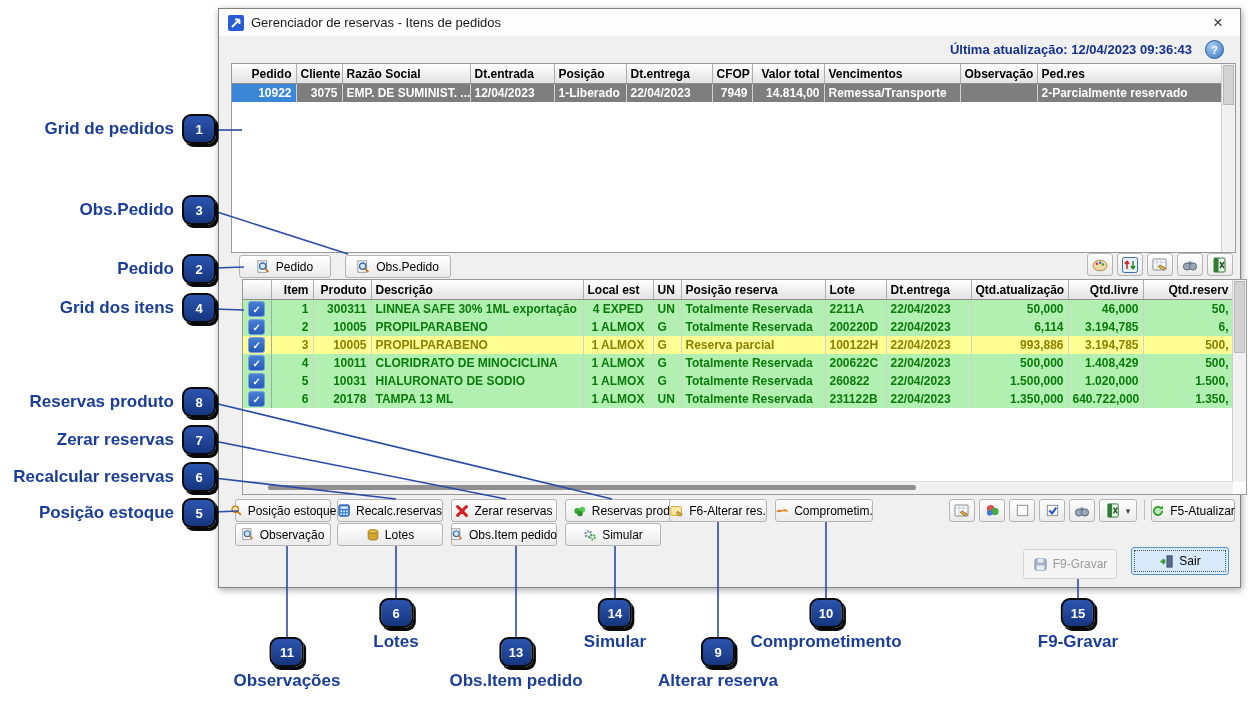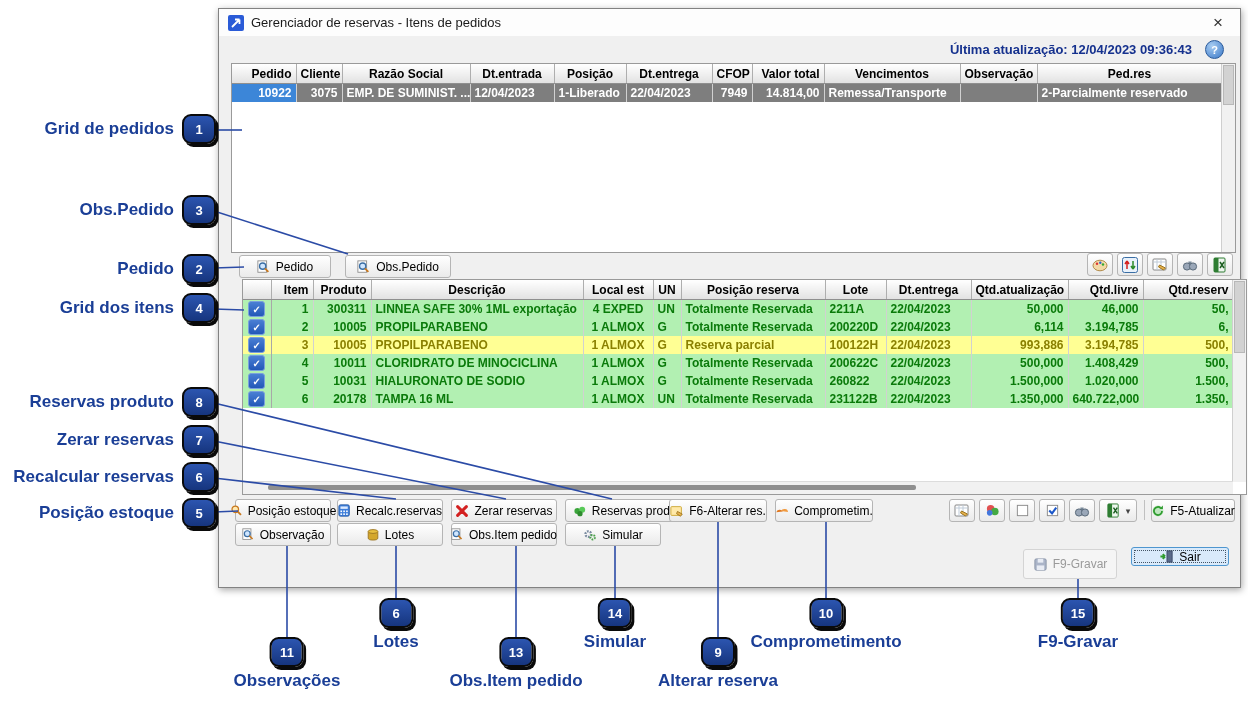--- a/index.html
+++ b/index.html
@@ -15,21 +15,21 @@
   .lastupd{position:absolute;top:33px;right:48px;font-size:13px;font-weight:bold;color:#15318e;}
   .helpico{position:absolute;top:31px;right:16px;width:17px;height:17px;border-radius:50%;
            background:radial-gradient(circle at 35% 30%,#a8cdf2,#3a78c8);color:#fff;font-size:11px;
            font-weight:bold;display:flex;align-items:center;justify-content:center;border:1px solid #2a5a9a;}
   
   .grid{position:absolute;background:#fff;border:1px solid #9a9a9a;overflow:hidden;}
   .grid1{left:12px;top:54px;width:1003px;height:188px;}
   .grid2{left:23px;top:270px;width:1003px;height:214px;}
   table{border-collapse:collapse;table-layout:fixed;width:990px;}
   th{background:linear-gradient(#ffffff,#e2e2e2);font-size:12px;font-weight:bold;color:#000;
-     padding:2px 4px;border-right:1px solid #aeaeae;border-bottom:1px solid #8f8f8f;text-align:center;
+     padding:2px 4px;border-right:1px solid #aeaeae;border-bottom:1px solid #8f8f8f;text-align:left;
      height:15px;overflow:hidden;white-space:nowrap;}
   td{font-size:12px;font-weight:bold;padding:1px 4px;height:16px;overflow:hidden;white-space:nowrap;
      border-right:1px solid rgba(0,0,0,.18);}
   .r{text-align:right;}
   tr.selrow td{background:#7e7e7e;color:#fff;}
   tr.selrow td.pedidocell{background:#3c86d8;}
   tr.g td{background:#b2f0b2;color:#0a7a0a;}
   tr.y td{background:#ffff94;color:#8a8000;}
   td.selitem{background:#3e8ee4;color:#0b2e63;}
   td.cb{background:#f2f2f2;border-right:1px solid #a8a8a8;text-align:center;padding:0;}
@@ -300,21 +300,21 @@
             <td>260822</td>
             <td>22/04/2023</td>
             <td class="r">1.500,000</td>
             <td class="r">1.020,000</td>
             <td class="r">1.500,</td>
           </tr>
           <tr class="g">
             <td class="cb"><span class="cbbox">✓</span></td>
             <td class="r">6</td>
             <td class="r">20178</td>
-            <td>TAMPA 16 ML</td>
+            <td>TAMPA 13 ML</td>
             <td style="text-align:center">1 ALMOX</td>
             <td>UN</td>
             <td>Totalmente Reservada</td>
             <td>231122B</td>
             <td>22/04/2023</td>
             <td class="r">1.350,000</td>
             <td class="r">640.722,000</td>
             <td class="r">1.350,</td>
           </tr>
         </tbody>
@@ -496,21 +496,21 @@
     <div class="btn disabled" style="left:804px;top:540px;width:94px;height:30px">
       <span class="ico">
           <svg width="15" height="15" viewBox="0 0 16 16">
             <rect x="2" y="2" width="12" height="12" rx="1.5" fill="#aab4c8" stroke="#8a94a8"></rect>
             <rect x="5" y="2" width="6" height="4" fill="#e8ecf4"></rect>
             <rect x="4" y="9" width="8" height="5" fill="#e8ecf4"></rect>
           </svg>
         </span>
       <span>F9-Gravar</span>
     </div>
-    <div class="btn focusbtn" style="left:912px;top:538px;width:98px;height:19px">
+    <div class="btn focusbtn" style="left:912px;top:538px;width:98px;height:28px">
       <span class="ico">
           <svg width="15" height="15" viewBox="0 0 16 16">
             <path d="M1.5 8 h5 M6.5 8 l-2.5 -2.5 M6.5 8 l-2.5 2.5" stroke="#2e9b2e" stroke-width="2" fill="none"></path>
             <rect x="8.5" y="2" width="5.5" height="12" fill="#5a6a8a" stroke="#3a4a6a"></rect>
           </svg>
         </span>
       <span>Sair</span>
     </div>
   </div>
 

